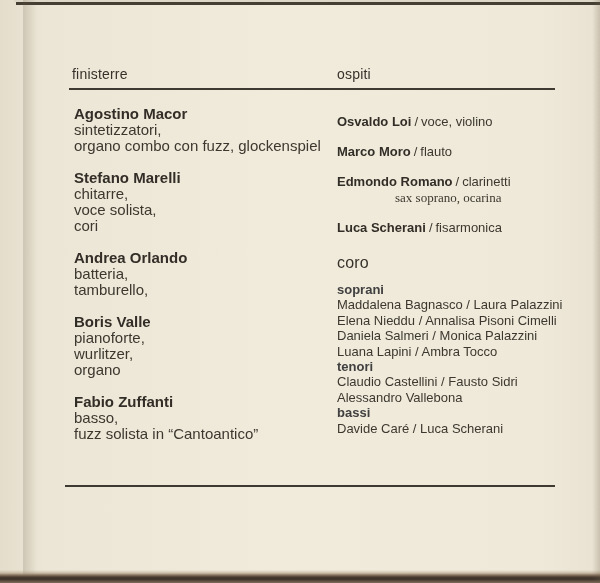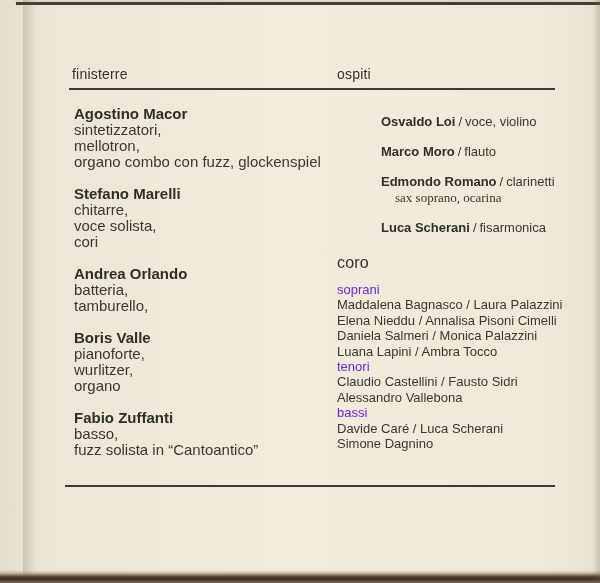--- a/index.html
+++ b/index.html
@@ -72,49 +72,48 @@
   }
   .member { margin-bottom: 16px; }
   .member-name { font-weight: 700; color: #322e27; }
 
   
   .rightcol {
     position: absolute; left: 337px; top: 114px; width: 245px;
     font-size: 13px; line-height: 16px; color: #3c382f;
   }
   .guest { margin-bottom: 14px; }
-  .guest-name { font-weight: 700; color: #322e27; margin-left: 44px; }
+  .guest-name { font-weight: 700; color: #322e27; }
   .sep { margin: 0 3px; }
   .guest-extra { padding-left: 58px; font-family: Liberation Serif, serif; }
 
   .coro-head {
     margin: 14px 0 0 0;
     font-size: 16px; font-weight: 400; line-height: 26px;
     letter-spacing: 0.2px; color: #36322b;
   }
   .choir { margin-top: 6px; line-height: 15.4px; }
-  .choir-label { font-weight: 400; color: #6d28d9; }
+  .choir-label { font-weight: 700; color: #404040; }
 </style>
 </head>
 <body>
 
 <div class="photo">
   <div class="page-bg"></div>
 
   <div class="rule rule-top"></div>
   <div class="rule rule-bottom"></div>
 
   <h1 class="colhead colhead-left">finisterre</h1>
   <h1 class="colhead colhead-right">ospiti</h1>
 
   <div class="members">
     <div class="member">
       <div class="member-name">Agostino Macor</div>
       <div>sintetizzatori,</div>
-      <div>mellotron,</div>
       <div>organo combo con fuzz, glockenspiel</div>
     </div>
     <div class="member">
       <div class="member-name">Stefano Marelli</div>
       <div>chitarre,</div>
       <div>voce solista,</div>
       <div>cori</div>
     </div>
     <div class="member">
       <div class="member-name">Andrea Orlando</div>
@@ -157,21 +156,20 @@
       <div class="choir-label">soprani</div>
       <div>Maddalena Bagnasco / Laura Palazzini</div>
       <div>Elena Nieddu / Annalisa Pisoni Cimelli</div>
       <div>Daniela Salmeri / Monica Palazzini</div>
       <div>Luana Lapini / Ambra Tocco</div>
       <div class="choir-label">tenori</div>
       <div>Claudio Castellini / Fausto Sidri</div>
       <div>Alessandro Vallebona</div>
       <div class="choir-label">bassi</div>
       <div>Davide Caré / Luca Scherani</div>
-      <div>Simone Dagnino</div>
     </div>
   </div>
 
   <div class="edge-top-light"></div>
   <div class="edge-top-dark"></div>
   <div class="spine"></div>
   <div class="spine-shadow"></div>
   <div class="edge-bottom"></div>
   <div class="edge-right"></div>
 </div>

